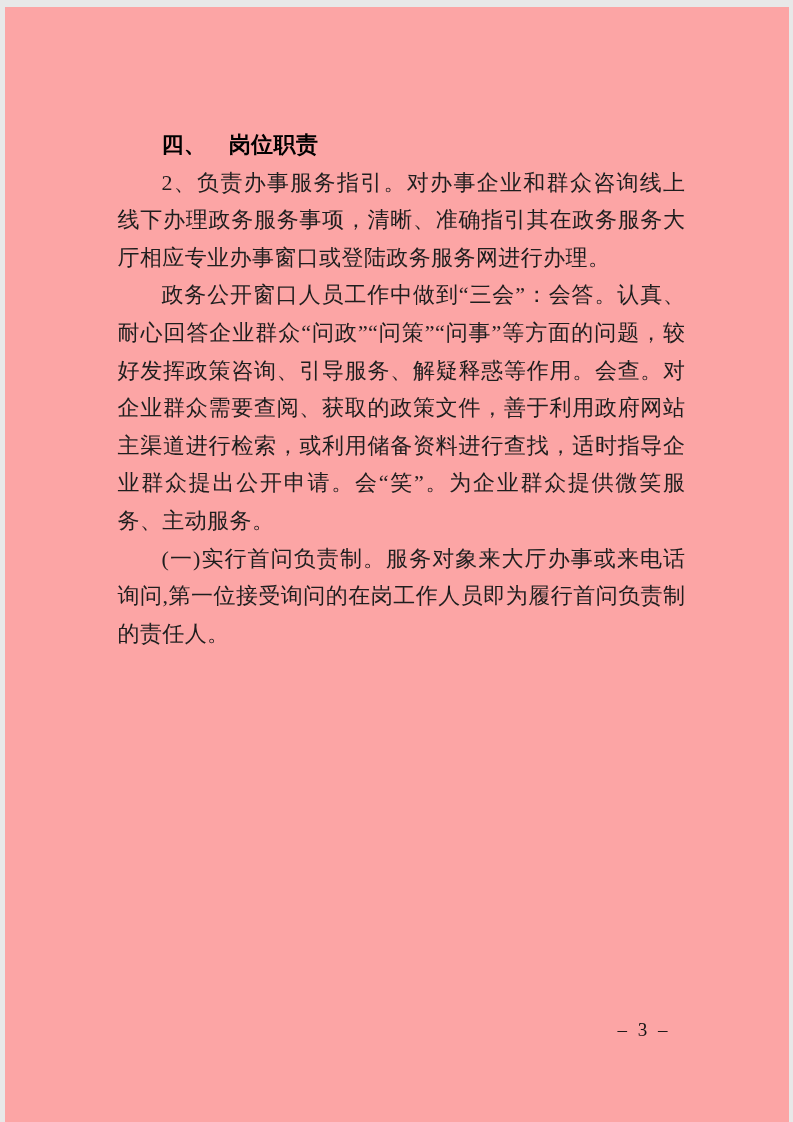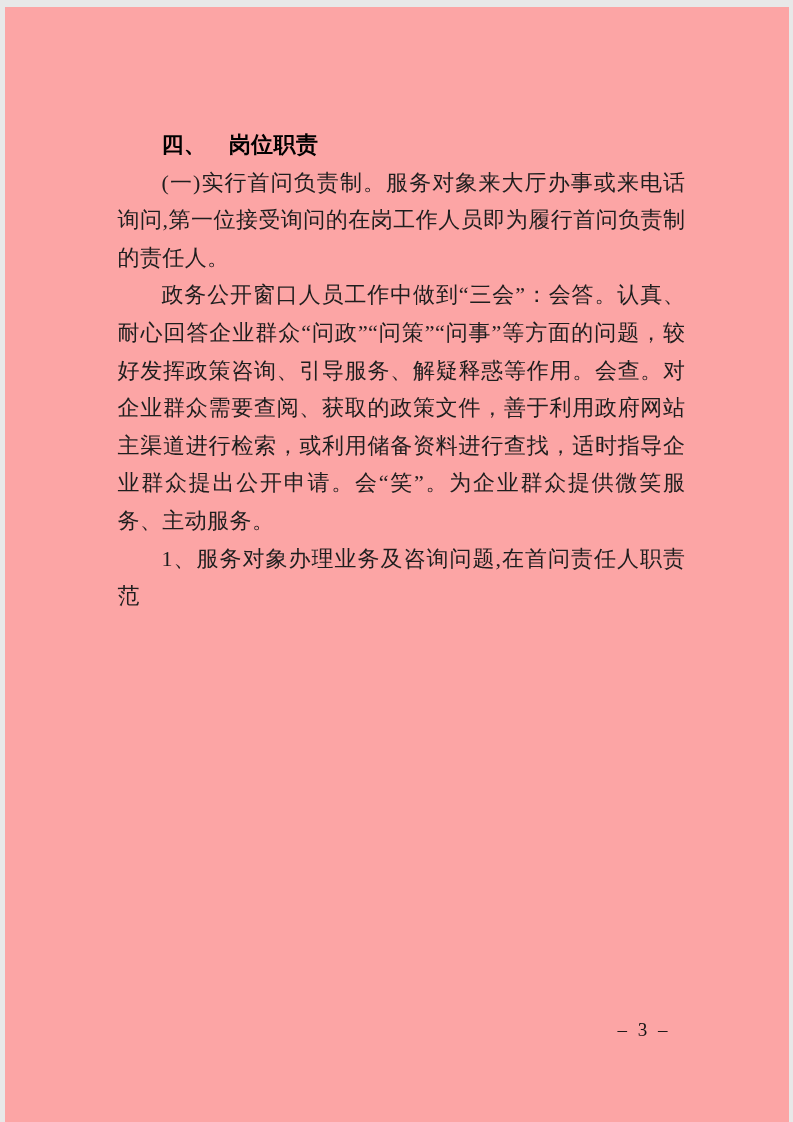--- a/index.html
+++ b/index.html
@@ -53,18 +53,18 @@
     color: #111111;
     font-family: "Liberation Serif", serif;
   }
 </style>
 </head>
 <body>
 
 <div class="page">
   <div class="content">
     <h3 class="heading">四、　岗位职责</h3>
+    <p class="para">2、负责办事服务指引。对办事企业和群众咨询线上线下办理政务服务事项，清晰、准确指引其在政务服务大厅相应专业办事窗口或登陆政务服务网进行办理。</p>
+    <p class="para">政务公开窗口人员工作中做到“三会”：会答。认真、耐心回答企业群众“问政”“问策”“问事”等方面的问题，较好发挥政策咨询、引导服务、解疑释惑等作用。会查。对企业群众需要查阅、获取的政策文件，善于利用政府网站主渠道进行检索，或利用储备资料进行查找，适时指导企业群众提出公开申请。会“笑”。为企业群众提供微笑服务、主动服务。</p>
     <p class="para">(一)实行首问负责制。服务对象来大厅办事或来电话询问,第一位接受询问的在岗工作人员即为履行首问负责制的责任人。</p>
-    <p class="para">政务公开窗口人员工作中做到“三会”：会答。认真、耐心回答企业群众“问政”“问策”“问事”等方面的问题，较好发挥政策咨询、引导服务、解疑释惑等作用。会查。对企业群众需要查阅、获取的政策文件，善于利用政府网站主渠道进行检索，或利用储备资料进行查找，适时指导企业群众提出公开申请。会“笑”。为企业群众提供微笑服务、主动服务。</p>
-    <p class="para">1、服务对象办理业务及咨询问题,在首问责任人职责范</p>
   </div>
   <div class="page-number">– 3 –</div>
 </div>
 
 </body></html>

